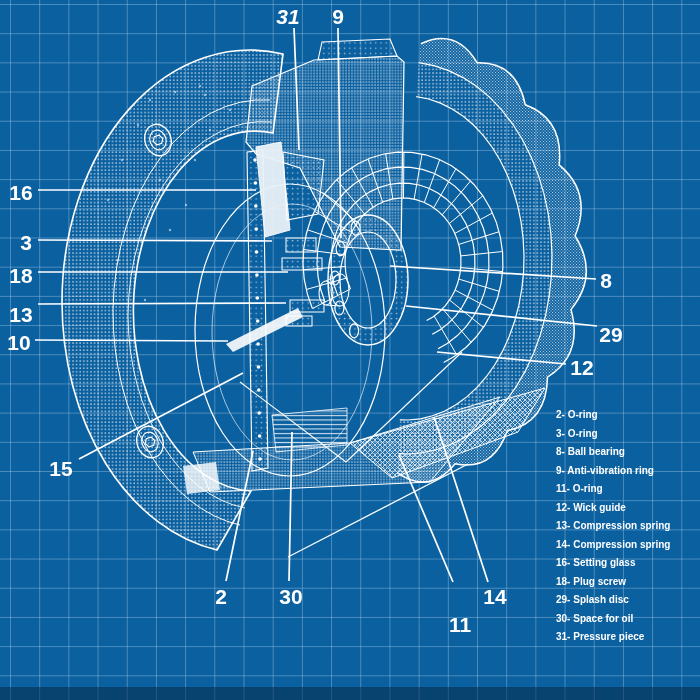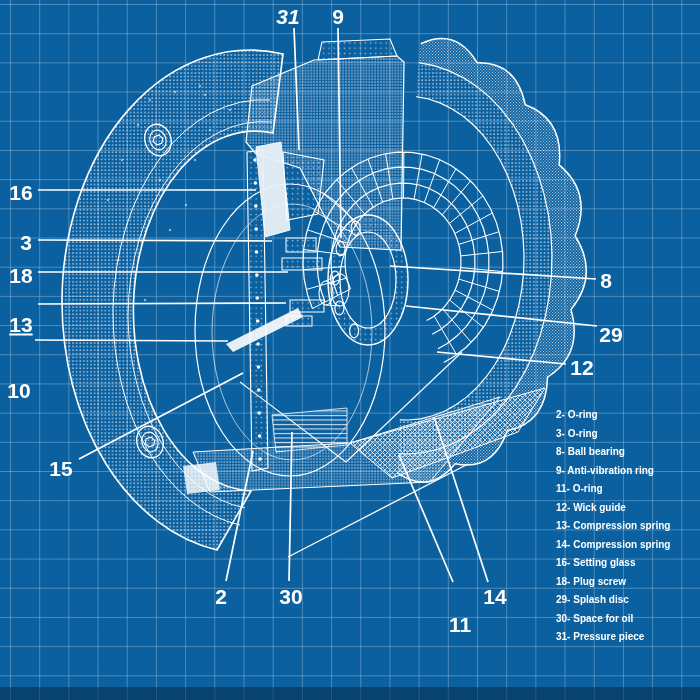--- a/index.html
+++ b/index.html
@@ -205,22 +205,22 @@
         <line x1="566" y1="364" x2="437" y2="352" stroke="#ffffff" stroke-width="1.7"></line>
       </g>
   </svg>
 
   <div id="callout-layer">
       <div class="callout" style="left: 288px; top: 16px; font-style: italic;">31</div>
       <div class="callout" style="left: 338px; top: 16px;">9</div>
       <div class="callout" style="left: 21px; top: 192px;">16</div>
       <div class="callout" style="left: 26px; top: 242px;">3</div>
       <div class="callout" style="left: 21px; top: 275px;">18</div>
-      <div class="callout" style="left: 21px; top: 324px; text-decoration: underline;">13</div>
-      <div class="callout" style="left: 19px; top: 342px; margin-top: 48px;">10</div>
+      <div class="callout" style="left: 21px; top: 314px;">13</div>
+      <div class="callout" style="left: 19px; top: 342px;">10</div>
       <div class="callout" style="left: 61px; top: 468px;">15</div>
       <div class="callout" style="left: 221px; top: 596px;">2</div>
       <div class="callout" style="left: 291px; top: 596px;">30</div>
       <div class="callout" style="left: 460px; top: 596px; margin-top: 28px;">11</div>
       <div class="callout" style="left: 495px; top: 596px;">14</div>
       <div class="callout" style="left: 606px; top: 280px;">8</div>
       <div class="callout" style="left: 611px; top: 323px; margin-top: 11px;">29</div>
       <div class="callout" style="left: 582px; top: 367px;">12</div>
     </div>
   <div id="legend">

